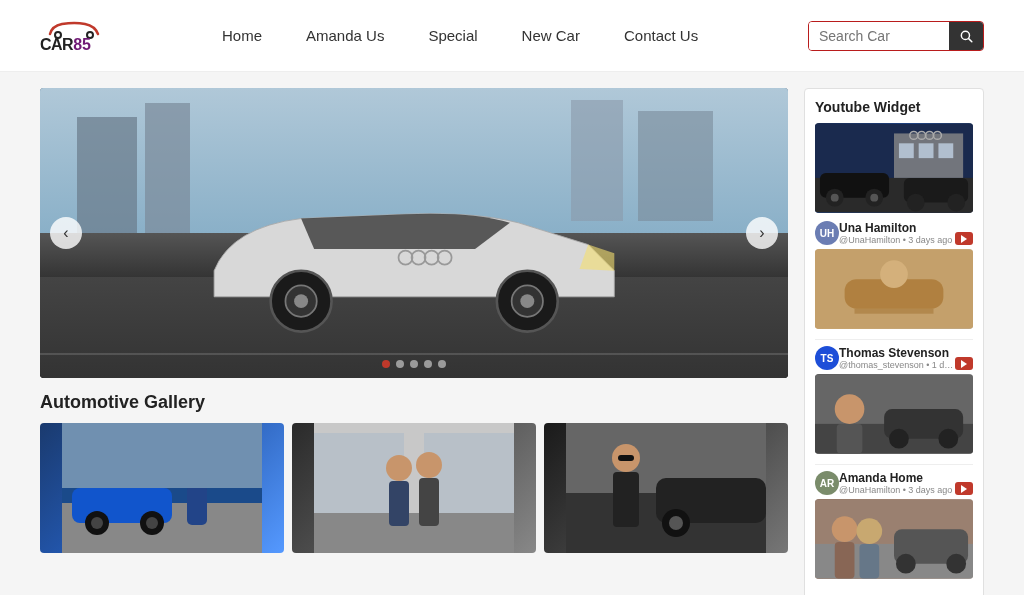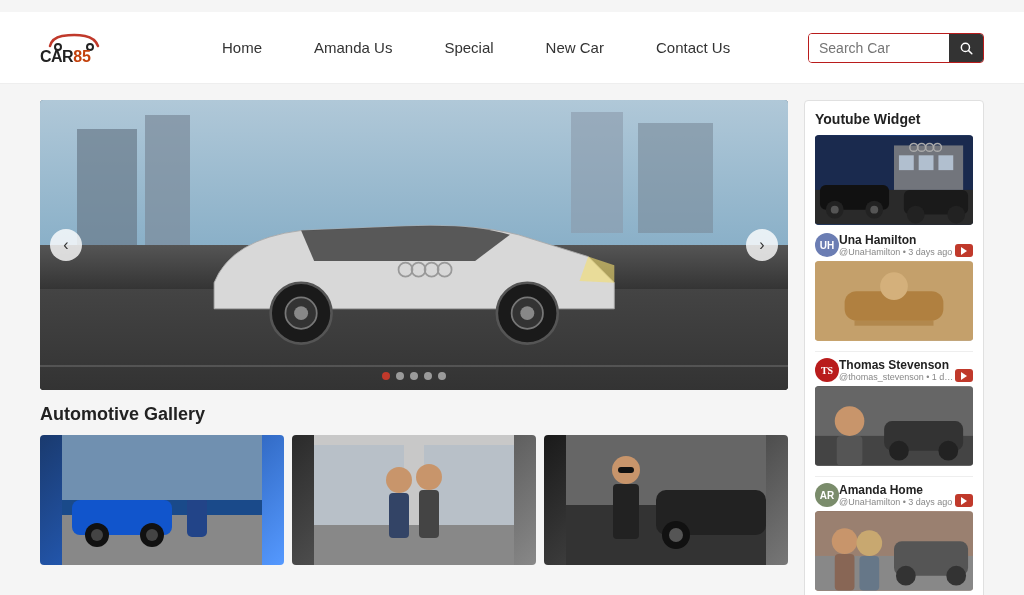--- a/index.html
+++ b/index.html
@@ -9,36 +9,35 @@
     .header {
       background: #fff;
       display: flex;
       align-items: center;
       padding: 0 40px;
       height: 72px;
       border-bottom: 1px solid #eee;
       position: sticky;
       top: 0;
       z-index: 100;
-      margin-top: 12px;
     }
     .logo-area {
       display: flex;
       align-items: center;
       margin-right: 40px;
       min-width: 120px;
     }
     .logo-car-svg {
       display: block;
       margin-bottom: -4px;
     }
     nav {
       display: flex;
       align-items: center;
-      gap: 8px;
+      gap: 0;
       flex: 1;
     }
     .nav-item {
       padding: 0 22px;
       font-size: 15px;
       color: #333;
       cursor: pointer;
       white-space: nowrap;
     }
     .search-bar {
@@ -197,21 +196,21 @@
       flex-shrink: 0;
       overflow: hidden;
       display: flex;
       align-items: center;
       justify-content: center;
       font-size: 10px;
       color: #fff;
       font-weight: bold;
     }
     .yt-avatar-1 { background: #6b7db3; }
-    .yt-avatar-2 { background: #b91c1c; font-family: Liberation Serif, serif; }
+    .yt-avatar-2 { background: #1d4ed8; }
     .yt-avatar-3 { background: #7a8c6b; }
     .yt-user-info { flex: 1; min-width: 0; }
     .yt-username {
       font-size: 12px;
       font-weight: 700;
       color: #222;
       white-space: nowrap;
       overflow: hidden;
       text-overflow: ellipsis;
     }
@@ -276,21 +275,21 @@
 <header class="header">
   <div class="logo-area">
     <div>
       <svg class="logo-car-svg" width="70" height="22" viewBox="0 0 70 22">
         <path d="M10,16 Q12,8 22,6 Q35,4 45,6 Q55,8 58,16" stroke="#c0392b" stroke-width="2.5" fill="none" stroke-linecap="round"></path>
         <circle cx="18" cy="17" r="3" fill="none" stroke="#222" stroke-width="2"></circle>
         <circle cx="50" cy="17" r="3" fill="none" stroke="#222" stroke-width="2"></circle>
       </svg>
       <div style="display:flex; align-items:baseline;">
         <span style="font-size:16px; font-weight:900; color:#222; letter-spacing:-0.5px;">CAR</span>
-        <span style="font-size:16px; font-weight:900; color:#c2410c;">85</span>
+        <span style="font-size:16px; font-weight:900; color:#701a75;">85</span>
       </div>
     </div>
   </div>
 
   <nav>
     <div class="nav-item">Home</div>
     <div class="nav-item">Amanda Us</div>
     <div class="nav-item">Special</div>
     <div class="nav-item">New Car</div>
     <div class="nav-item">Contact Us</div>

